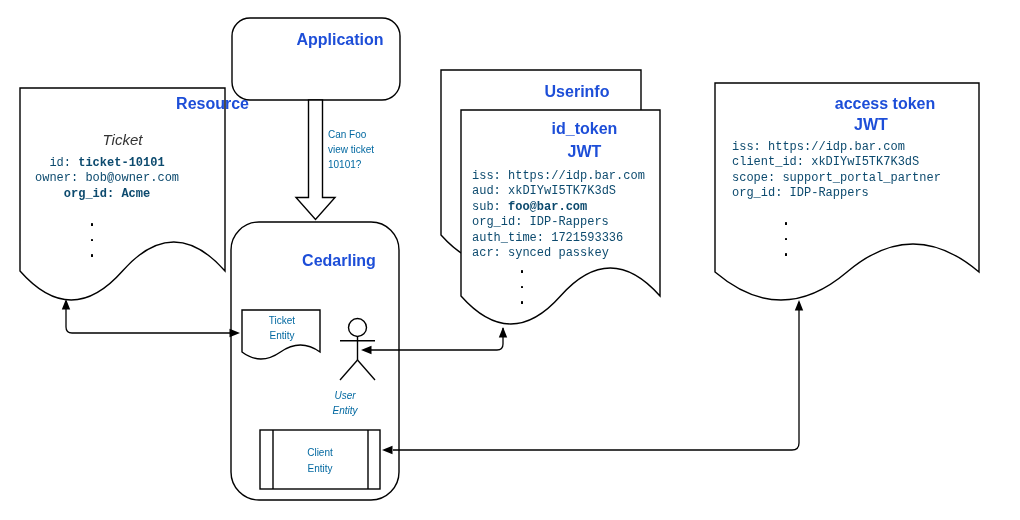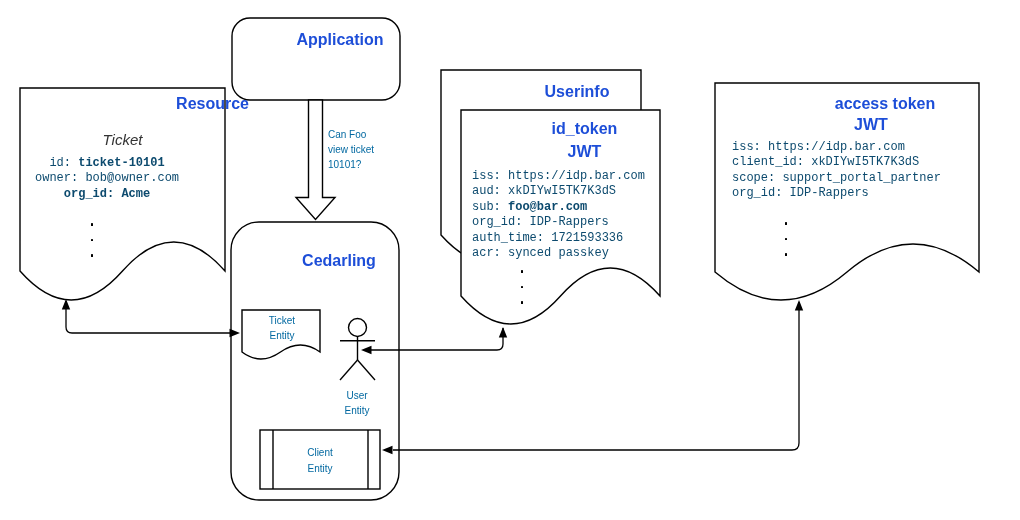--- a/index.html
+++ b/index.html
@@ -83,21 +83,21 @@
 
   <div class="doc-title" style="left:232px;top:29px;width:168px;">Application</div>
 
   <div class="small-label" style="left:328px;top:127px;">Can Foo
 view ticket
 10101?</div>
 
   <div class="doc-title" style="left:231px;top:230px;width:168px;margin-top:20px;">Cedarling</div>
   <div class="small-label centered" style="left:242px;top:313px;width:80px;">Ticket
 Entity</div>
-  <div class="small-label centered" style="left:322px;top:388px;width:70px;">User
+  <div class="small-label centered" style="left:310px;top:388px;width:70px;font-style:italic;">User
 Entity</div>
   <div class="small-label centered" style="left:272px;top:445px;width:96px;line-height:16px;text-align:center;">Client
 Entity</div>
 
   <div class="doc-title" style="left:441px;top:81px;width:224px;">Userinfo</div>
   <div class="doc-title" style="left:461px;top:118px;width:199px;">id_token</div>
   <div class="doc-title" style="left:461px;top:141px;width:199px;">JWT</div>
   <div class="mono-block" style="left:472px;top:169px;"><div><span>iss: </span><span>https://idp.bar.com</span></div><div><span>aud: </span><span>xkDIYwI5TK7K3dS</span></div><div><span>sub: </span><span class="b">foo@bar.com</span></div><div><span>org_id: </span><span>IDP-Rappers</span></div><div><span>auth_time: </span><span>1721593336</span></div><div><span>acr: </span><span>synced passkey</span></div></div>
   <div class="dots" style="left:520.5px;top:270px;">
       <i></i>

